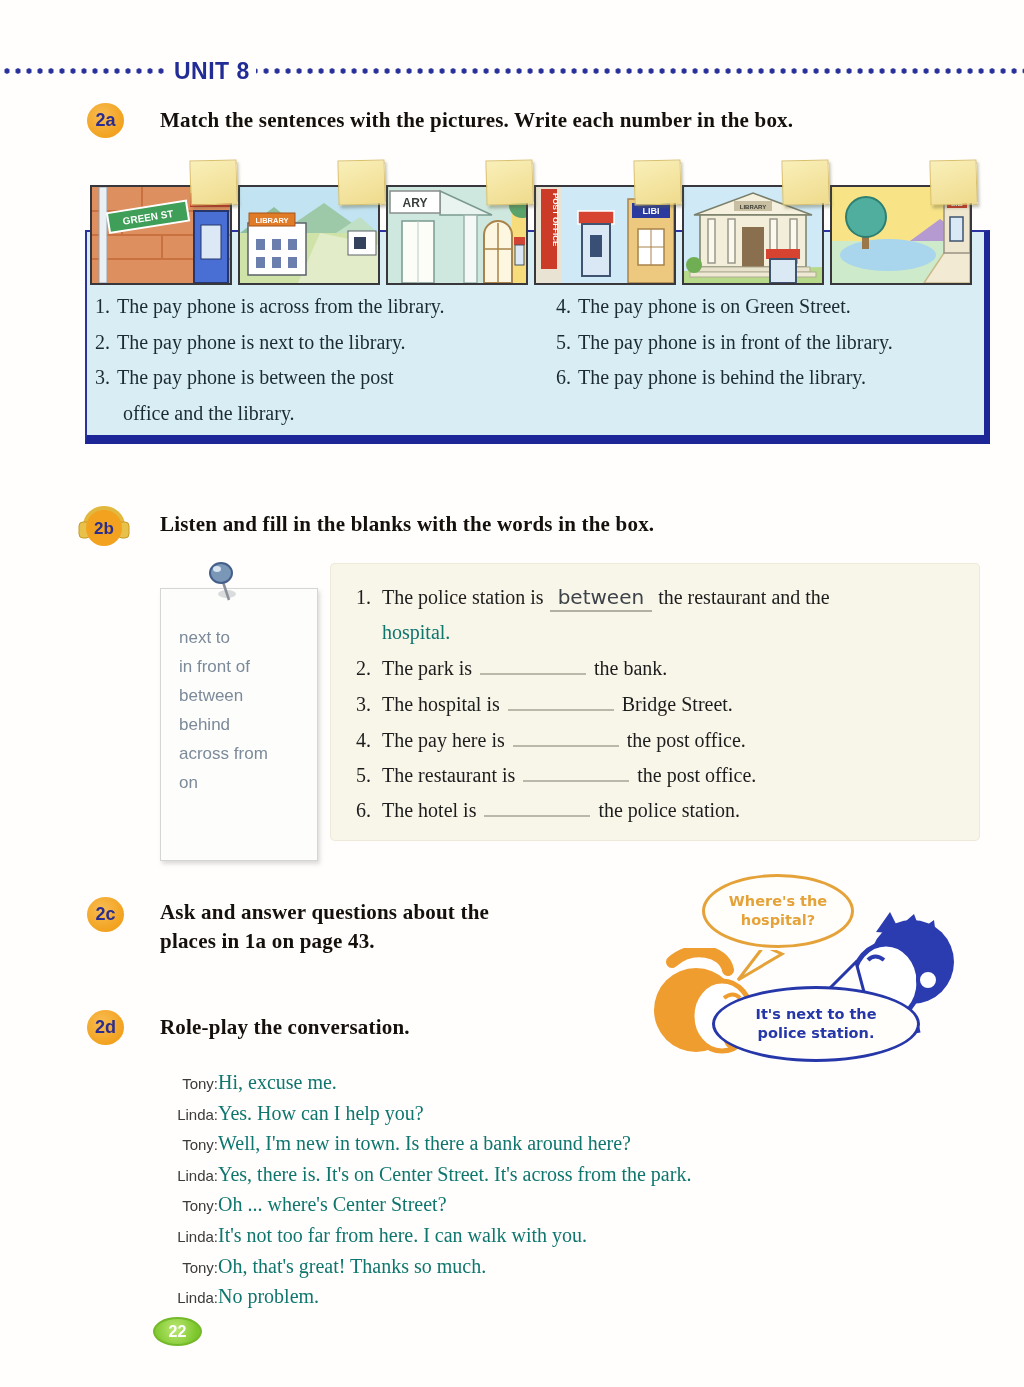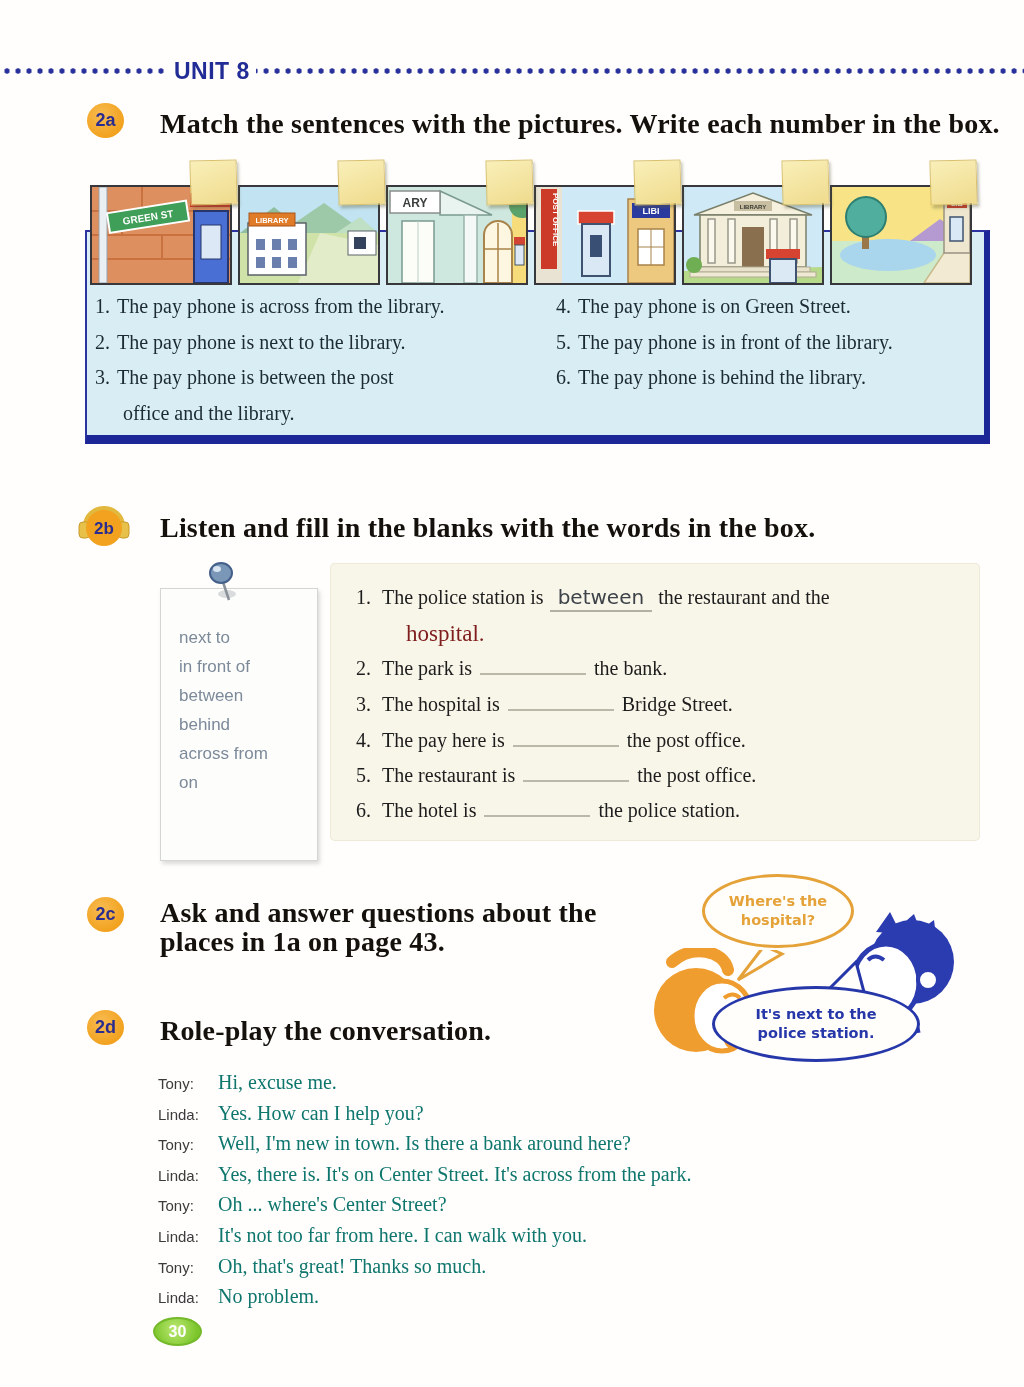--- a/index.html
+++ b/index.html
@@ -14,21 +14,21 @@
   .dots-left { width:168px; }
   .dots-right { flex:1; }
   .unit-label { font-family:"Liberation Sans", sans-serif; font-weight:bold; font-size:23px; color:#222c96; padding:0 6px; letter-spacing:.5px; }
   
   .badge {
     position:absolute; width:37px; height:35px; border-radius:50%;
     background:radial-gradient(circle at 40% 35%, #f8bc52, #f2a21f 70%);
     color:#2a2d8f; font-family:"Liberation Sans", sans-serif; font-weight:bold; font-size:18px;
     display:flex; align-items:center; justify-content:center;
   }
-  .task { position:absolute; font-weight:bold; font-size:28px; color:#14100c; letter-spacing:.2px; }
+  .task { position:absolute; font-weight:bold; font-size:21px; color:#14100c; letter-spacing:.2px; }
   
   .panel-2a { position:absolute; left:85px; top:230px; width:905px; height:214px;
     background:#d9edf4; border:2px solid #2a33a0; border-right:6px solid #1d2696; border-bottom:9px solid #1d2696; }
   .pic { position:absolute; top:185px; width:142px; height:100px; border:2px solid #37373c; background:#fff; }
   .pic svg { display:block; }
   .sticky { position:absolute; top:160px; width:47px; height:45px;
     background:linear-gradient(160deg,#f9efb8,#efdb8d); border:1px solid #d9c06c;
     box-shadow:2px 3px 3px rgba(90,90,60,.35); transform:rotate(-1.5deg); }
   
   .match-col { position:absolute; top:289px; font-size:20px; color:#1c2b33; line-height:35.5px; }
@@ -43,34 +43,34 @@
   .wordbox { position:absolute; left:160px; top:588px; width:158px; height:273px;
     background:#fdfdfc; border:1px solid #d4d6d4; box-shadow:2px 3px 4px rgba(120,120,120,.25); }
   .wordbox ul { list-style:none; margin:34px 0 0 18px; }
   .wordbox li { font-family:"Liberation Sans", sans-serif; font-size:17px; color:#7c8a99; line-height:29px; }
   .pin { position:absolute; left:203px; top:560px; }
   .fb-row { position:absolute; left:26px; display:flex; align-items:baseline; font-size:20px; color:#1d1d1d; white-space:nowrap; }
   .fb-num { width:26px; }
   .blank { display:inline-block; width:106px; height:19px; border-bottom:2px solid #b9b8a9; margin:0 8px; }
   .answered { display:inline-block; border-bottom:2px solid #b1b0a2; padding:0 8px 1px 8px; margin:0 6px;
     font-family:"DejaVu Sans", sans-serif; font-size:20px; color:#3d4349; }
-  .fb-cont { position:absolute; left:52px; font-size:23px; color:#7f1d1d;margin-left:24px; }
+  .fb-cont { position:absolute; left:52px; font-size:20px; color:#0f766e; }
   
   .chars { position:absolute; left:640px; top:868px; width:330px; height:210px; }
   .bubble { position:absolute; background:#fffefa; border-radius:50%;
     font-family:"DejaVu Sans", sans-serif; font-weight:bold; text-align:center;
     display:flex; flex-direction:column; justify-content:center; line-height:19px; z-index:3; }
   .bubble.q { left:62px; top:6px; width:152px; height:74px; border:3px solid #e5a239; color:#e5a239; font-size:14.5px; }
   .bubble.a { left:72px; top:118px; width:208px; height:76px; border:3px solid #2637a9; color:#2637a9; font-size:14.5px; }
   .tail { position:absolute; z-index:2; }
   .head { position:absolute; z-index:1; }
   
   .dialogue { position:absolute; left:158px; top:1068px; width:780px; }
   .d-row { display:flex; align-items:baseline; line-height:28.6px; }
-  .d-name { width:60px; font-family:"Liberation Sans", sans-serif; font-size:15px; color:#3b3b3b; flex:none; }
+  .d-name { width:60px; font-family:"Liberation Sans", sans-serif; font-size:15px; color:#3b3b3b; flex:none;text-align:right; }
   .d-text { font-size:20px; color:#0f766e; }
   
   .page-badge { position:absolute; left:153px; top:1317px; width:49px; height:29px; border-radius:50%;
     background:radial-gradient(circle at 45% 40%, #bce873, #7cc62c 75%);
     border:2px solid #74b929; color:#fff; font-family:"Liberation Sans", sans-serif; font-weight:bold;
     font-size:16px; display:flex; align-items:center; justify-content:center; }
   .badge-2b-svg { position:absolute; left:74px; top:498px; }
 </style>
 </head>
 <body>
@@ -366,15 +366,15 @@
     <div class="d-row">
         <span class="d-name">Tony:</span>
         <span class="d-text">Oh, that's great! Thanks so much.</span>
       </div>
     <div class="d-row">
         <span class="d-name">Linda:</span>
         <span class="d-text">No problem.</span>
       </div>
   </div>
 
-  <div class="page-badge">30</div>
+  <div class="page-badge">22</div>
 
 </div>
 
 </body></html>

